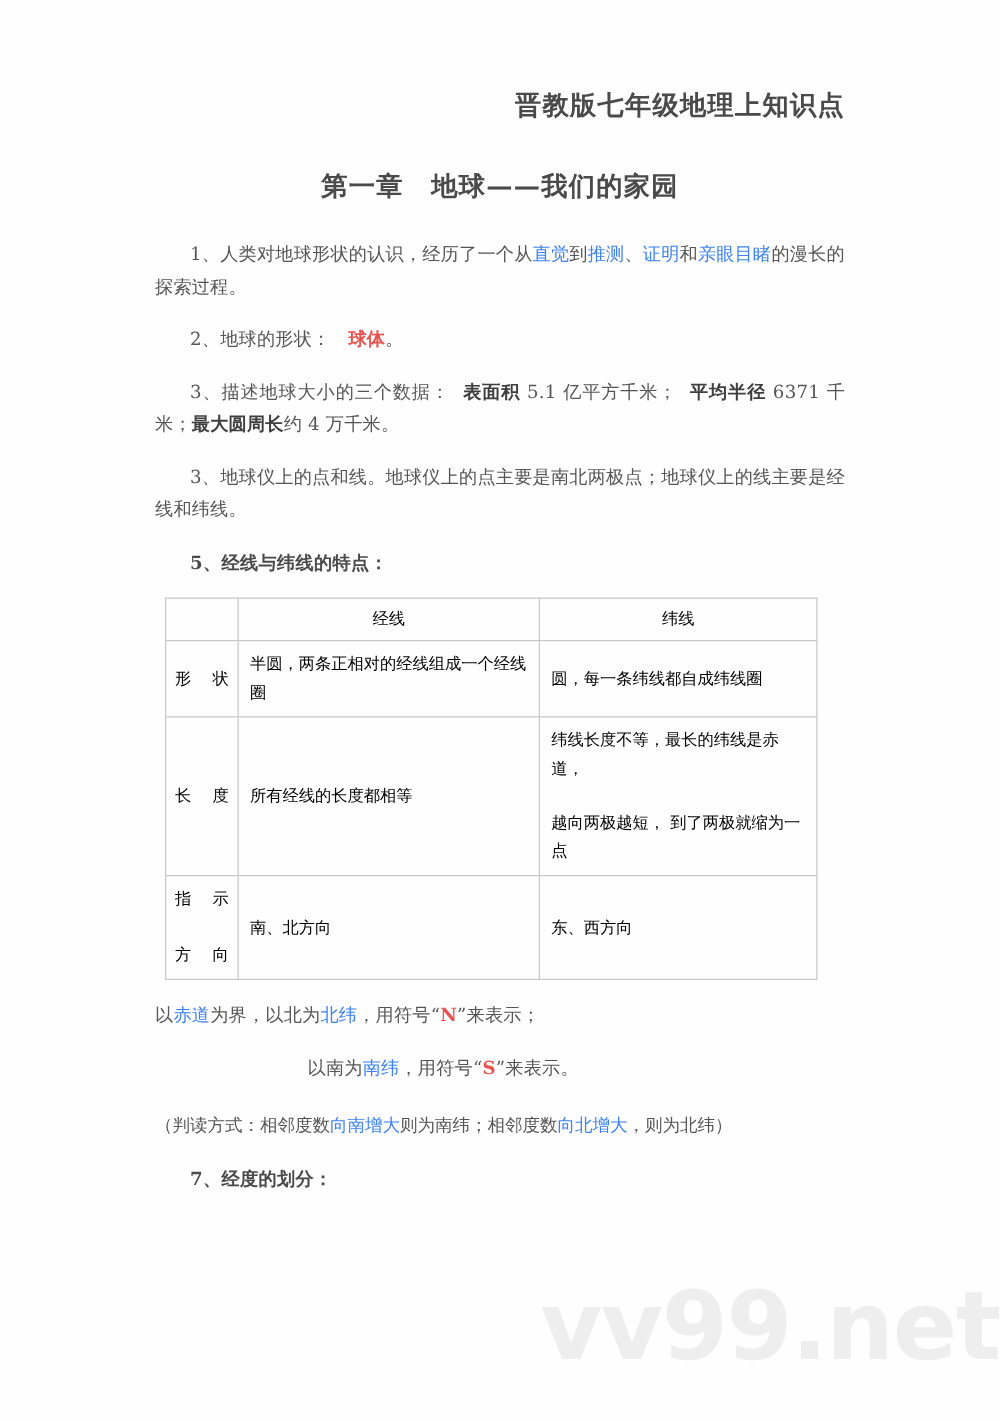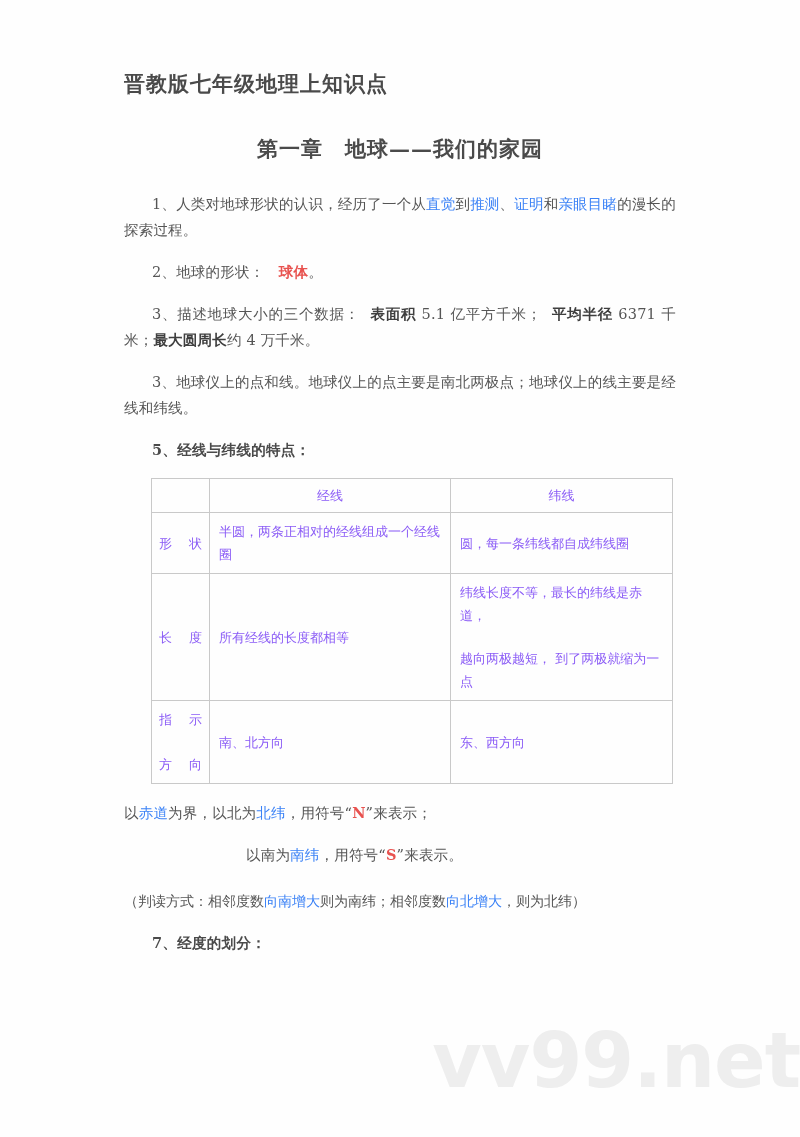--- a/index.html
+++ b/index.html
@@ -41,21 +41,21 @@
   }
 
   .content {
     position: relative;
     z-index: 2;
     padding: 0 124px;
   }
 
   
   .doc-title {
-    text-align: left;
+    text-align: right;
     font-size: 21px;
     font-weight: bold;
     color: #4a4a4a;
     letter-spacing: 1px;
     margin: 0;
     padding-top: 70px;
     font-family: "DejaVu Serif", "Liberation Serif", serif;
   }
   .doc-subtitle {
     text-align: center;
@@ -107,22 +107,21 @@
     letter-spacing: 0.3px;
   }
 
   
   .tbl-wrap { padding-top: 18px; padding-left: 8px; }
   table.feature-table {
     border-collapse: collapse;
     width: 521px;
     table-layout: fixed;
     font-size: 13px;
-    color: #8b5cf6;
-    margin-left: 19px;
+    color: #000000;
   }
   table.feature-table td {
     border: 1px solid #c9c9c9;
     padding: 7px 9px;
     vertical-align: middle;
     line-height: 23px;
   }
   table.feature-table td.rowlabel {
     width: 58px;
     text-align: justify;

